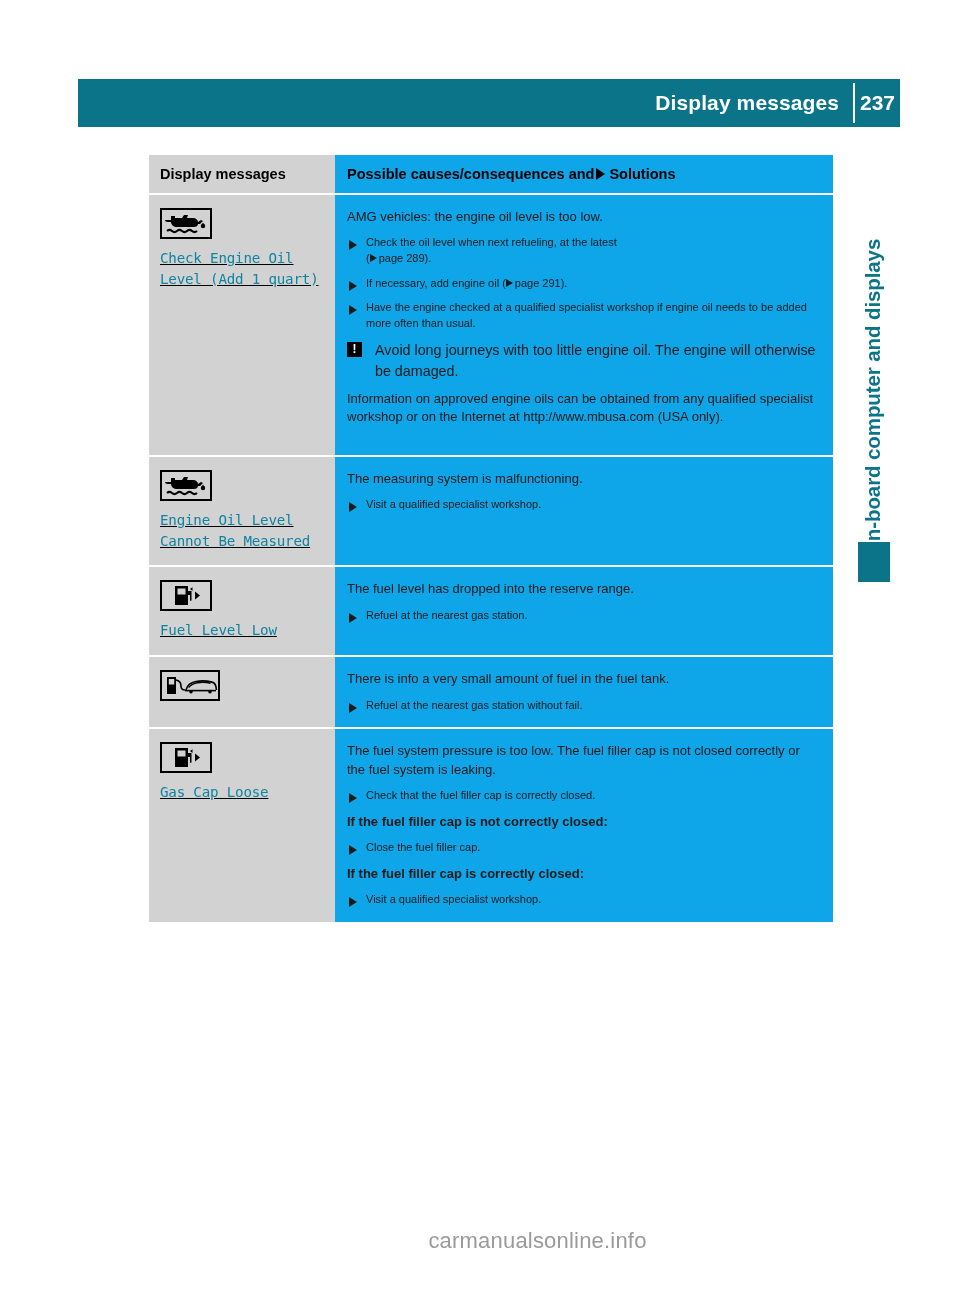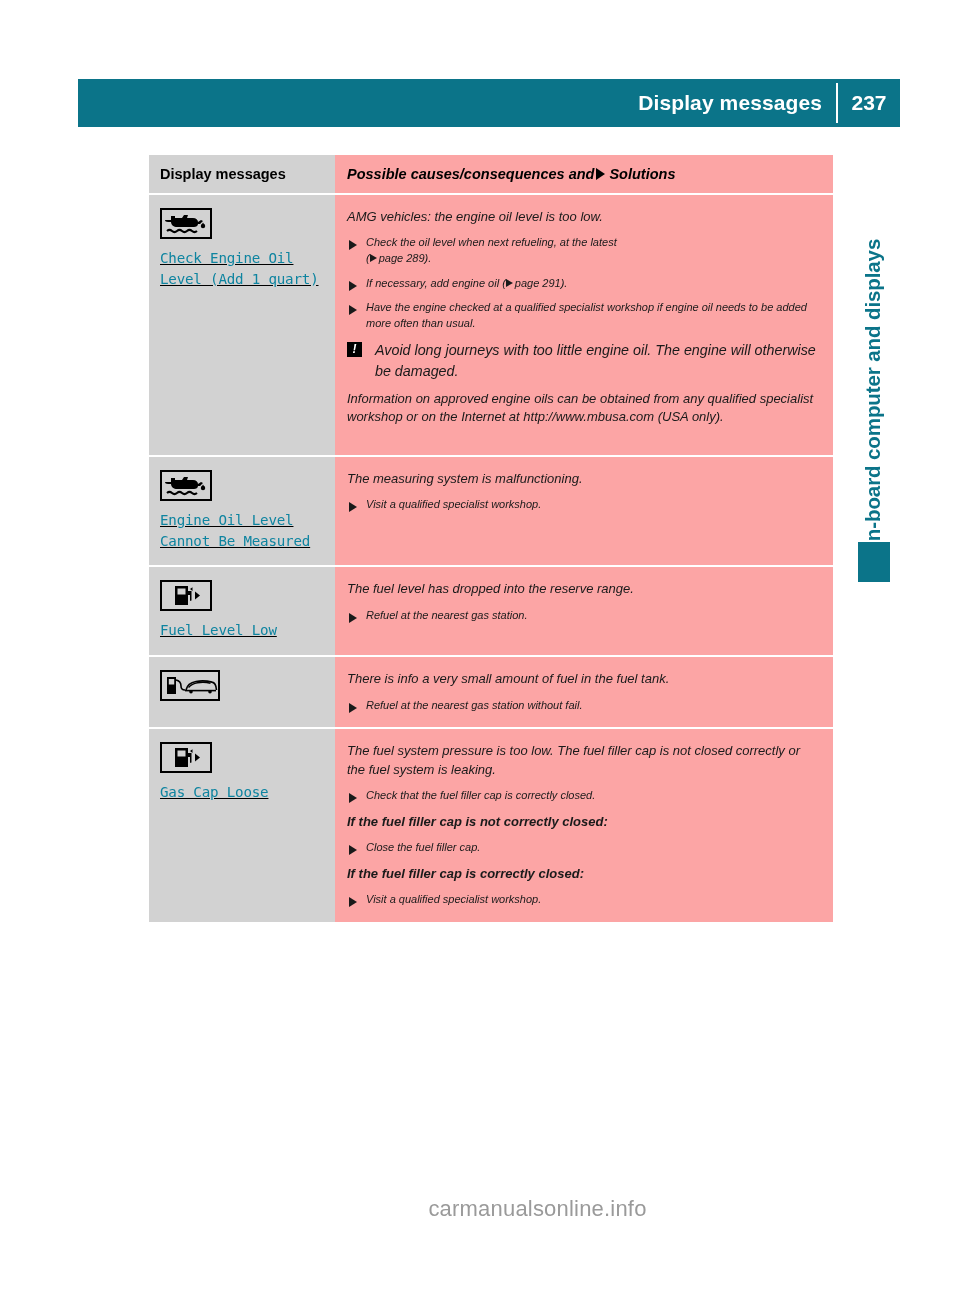--- a/index.html
+++ b/index.html
@@ -37,21 +37,21 @@
   .header-divider {
     width: 2px;
     align-self: stretch;
     background: #ffffff;
     margin: 4px 0;
   }
   .header-page {
     color: #ffffff;
     font-size: 21px;
     font-weight: bold;
-    width: 62px;
+    width: 45px;
     text-align: center;
   }
 
   
   .side-tab {
     position: absolute;
     left: 852px;
     top: 160px;
     width: 44px;
     height: 430px;
@@ -92,24 +92,23 @@
   }
   .col-left {
     width: 186px;
     flex: 0 0 186px;
     background: #d2d2d2;
     box-sizing: border-box;
     padding: 13px 10px 14px 11px;
   }
   .col-right {
     flex: 1 1 auto;
-    background: #fca5a5;
+    background: #0ea5e9;
     box-sizing: border-box;
     padding: 13px 12px 14px 12px;
-    font-style: italic;
   }
   .row.header-row .col-left,
   .row.header-row .col-right {
     padding-top: 10px;
     padding-bottom: 9px;
   }
   .row + .row .col-left {
     border-top: 2px solid #ffffff;
     text-decoration: underline;
   }
@@ -214,21 +213,21 @@
     font-weight: bold;
     line-height: 15px;
     text-align: center;
     font-family: "Liberation Sans", sans-serif;
   }
 
   
   .watermark {
     position: absolute;
     left: 0;
-    top: 1196px;
+    top: 1228px;
     width: 960px;
     text-align: center;
     color: #9a9a9a;
     font-size: 22px;
     letter-spacing: 0.2px;
     padding-left: 115px;
     box-sizing: border-box;
   }
 </style>
 </head>

